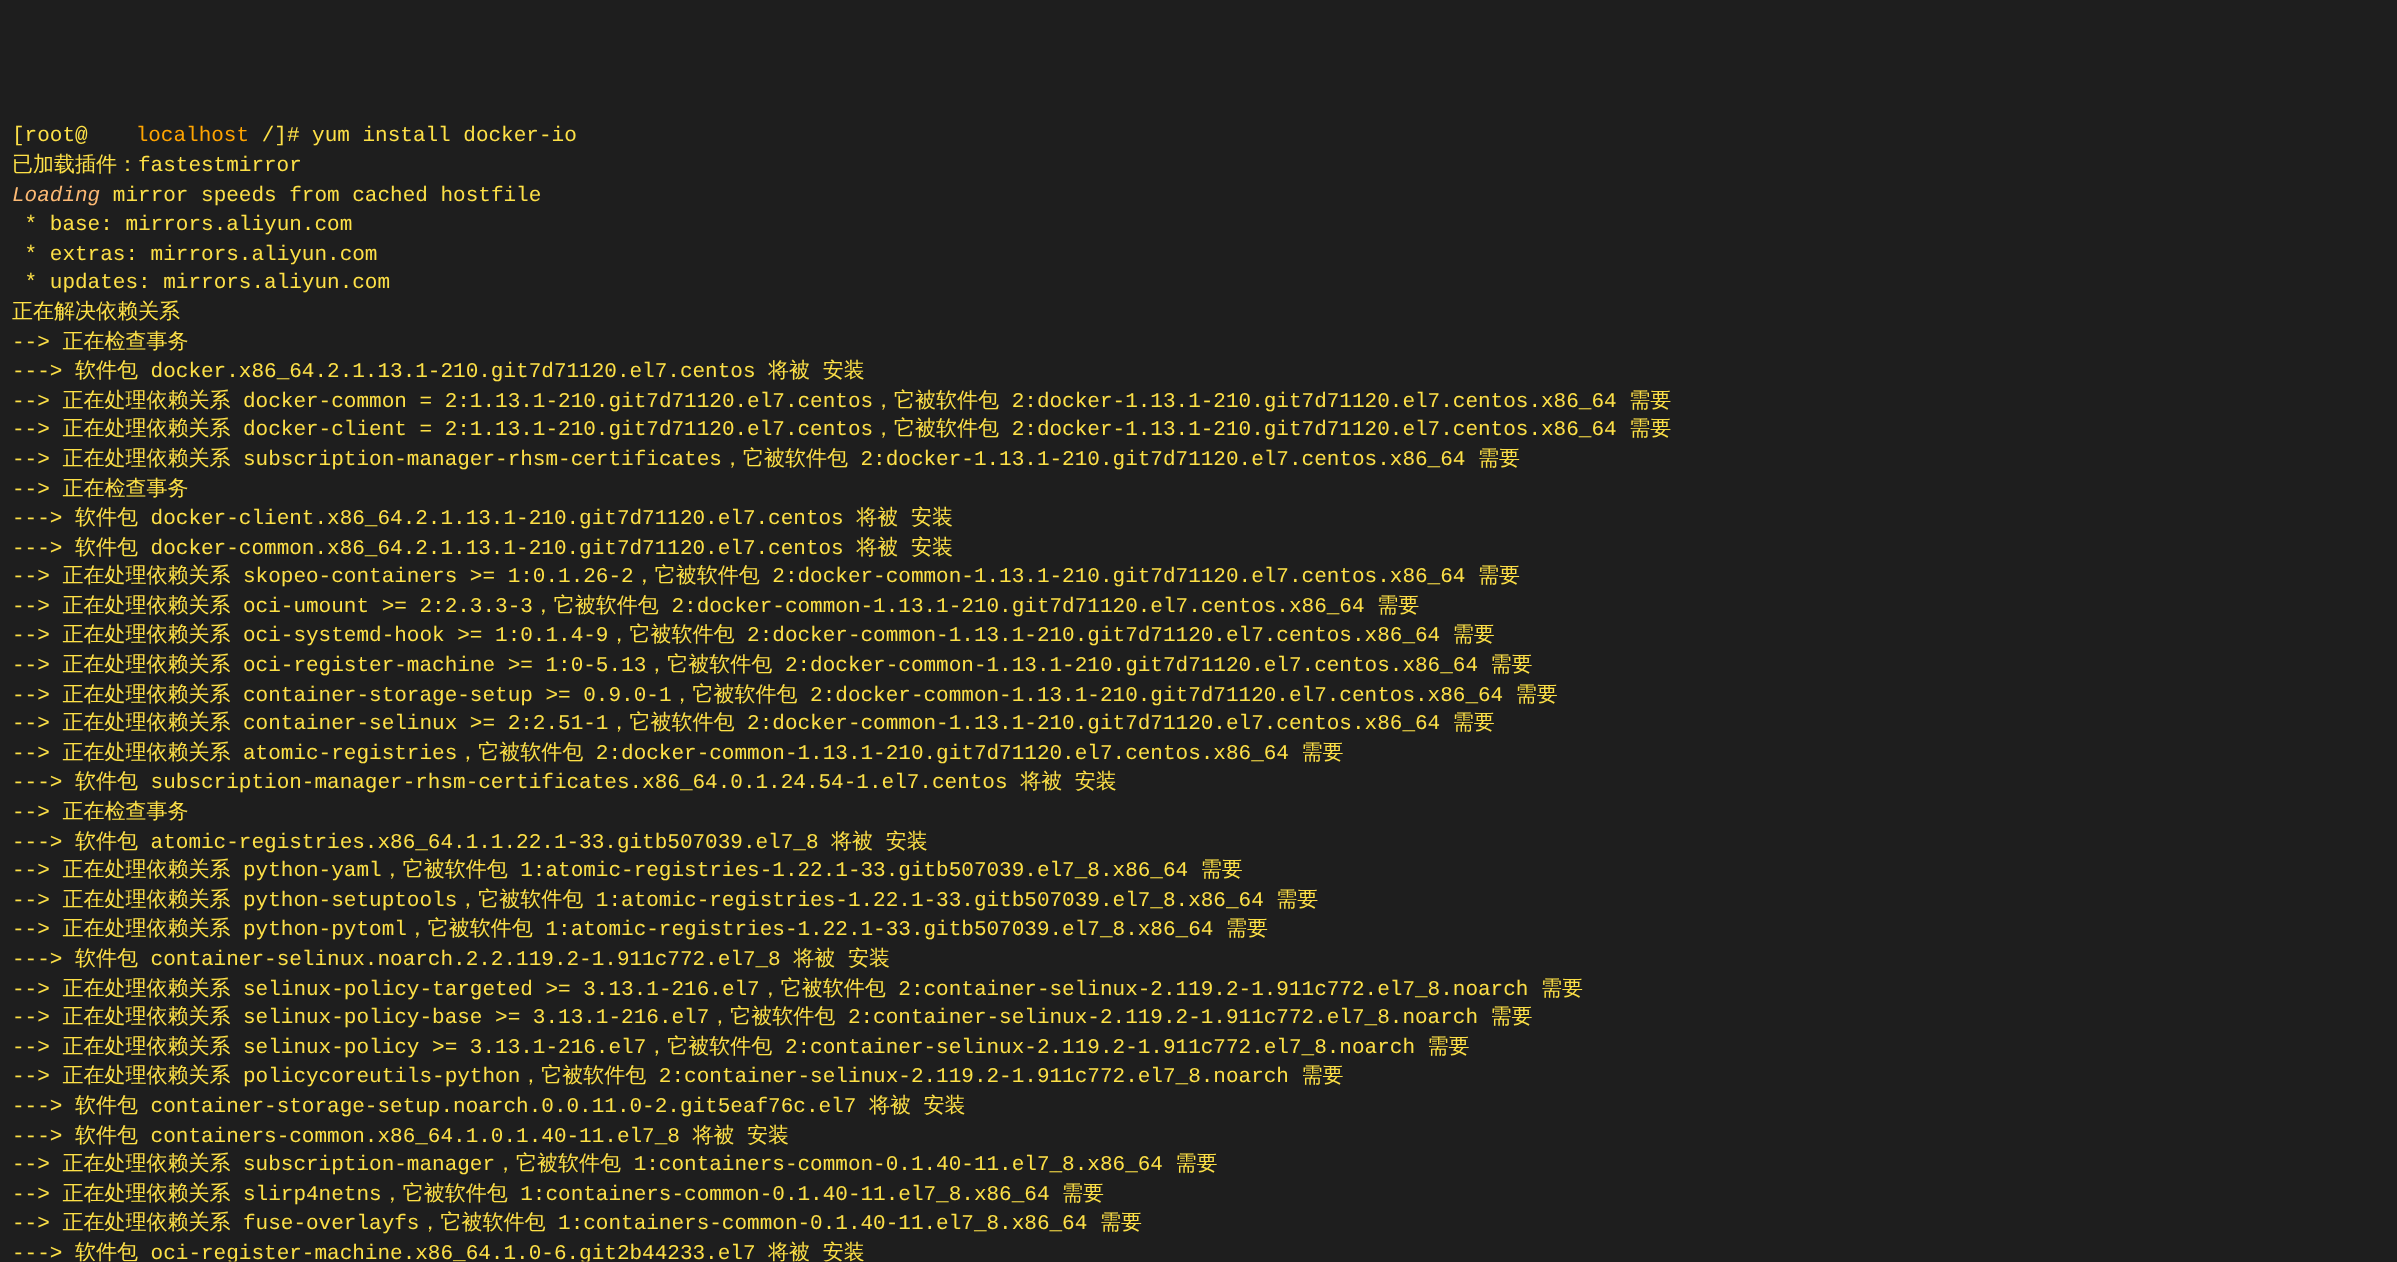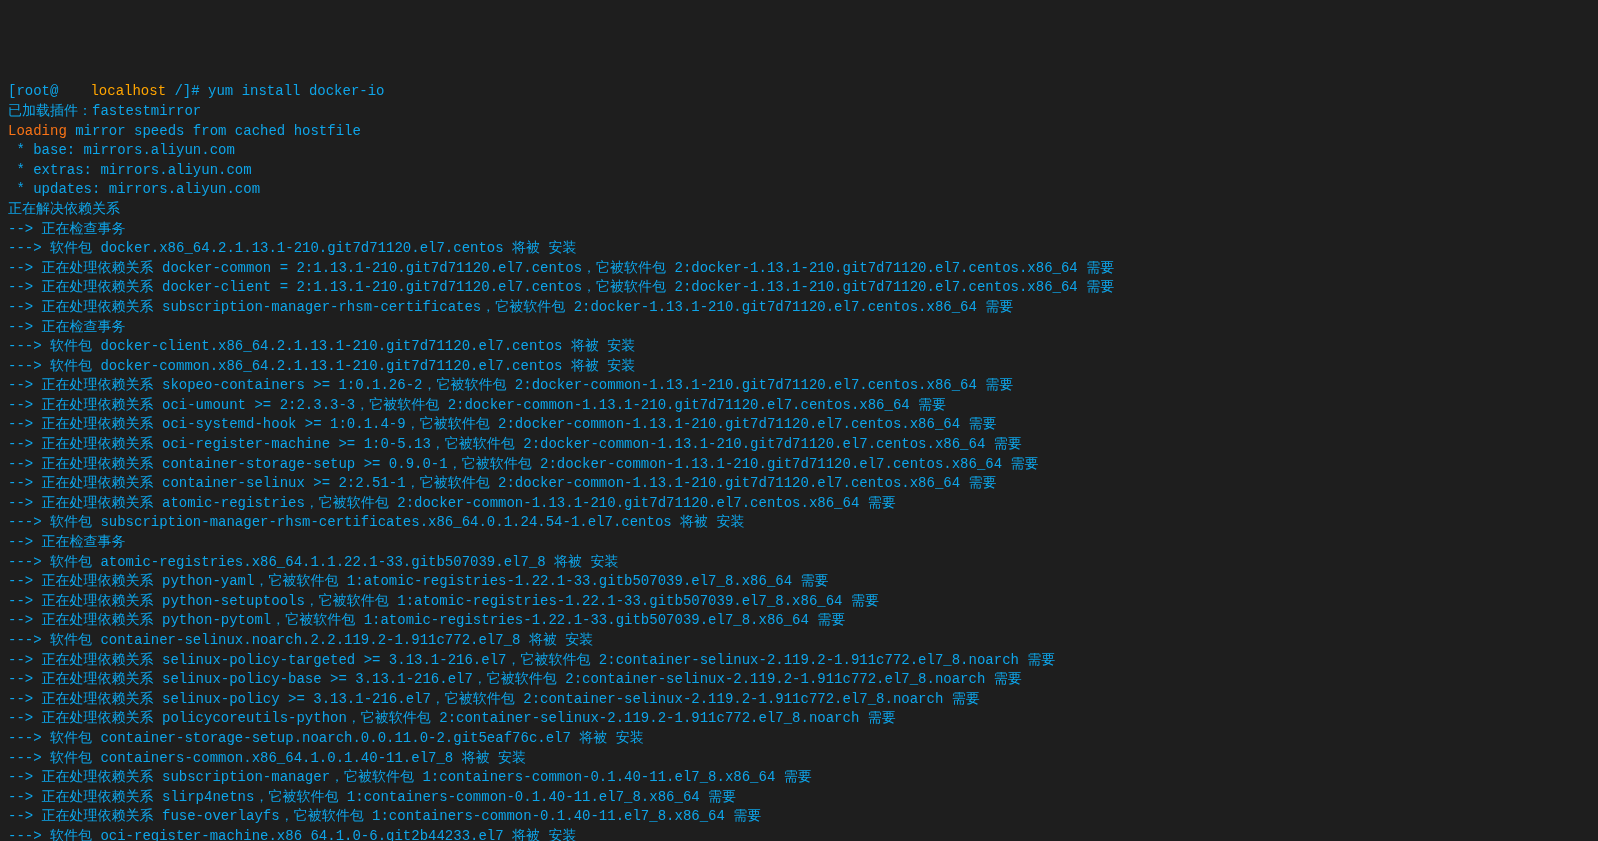--- a/index.html
+++ b/index.html
@@ -20,24 +20,25 @@
       overflow: hidden;
     }
     .terminal-line {
       white-space: pre;
     }
     .yellow {
       color: #ffa500;
       margin-left: 32px;
     }
     .cyan {
-      color: #f97316;
+      color: #fdba74;
+      font-style: italic;
     }
     .white {
-      color: #0ea5e9;
+      color: #fde047;
       font-family: Liberation Mono, monospace;
     }
   </style>
 </head>
 <body>
 
 
 
 <div><div class="terminal-line"><span class="white">[root@</span><span class="yellow">localhost</span><span class="white"> /]# </span><span class="white">yum install docker-io</span></div><div id="lines-container"><div class="terminal-line"><span class="white">已加载插件：fastestmirror</span></div><div class="terminal-line"><span class="cyan">Loading</span><span class="white"> mirror speeds from cached hostfile</span></div><div class="terminal-line"><span class="white"> * base: mirrors.aliyun.com</span></div><div class="terminal-line"><span class="white"> * extras: mirrors.aliyun.com</span></div><div class="terminal-line"><span class="white"> * updates: mirrors.aliyun.com</span></div><div class="terminal-line"><span class="white">正在解决依赖关系</span></div><div class="terminal-line"><span class="white">--&gt; 正在检查事务</span></div><div class="terminal-line"><span class="white">---&gt; 软件包 docker.x86_64.2.1.13.1-210.git7d71120.el7.centos 将被 安装</span></div><div class="terminal-line"><span class="white">--&gt; 正在处理依赖关系 docker-common = 2:1.13.1-210.git7d71120.el7.centos，它被软件包 2:docker-1.13.1-210.git7d71120.el7.centos.x86_64 需要</span></div><div class="terminal-line"><span class="white">--&gt; 正在处理依赖关系 docker-client = 2:1.13.1-210.git7d71120.el7.centos，它被软件包 2:docker-1.13.1-210.git7d71120.el7.centos.x86_64 需要</span></div><div class="terminal-line"><span class="white">--&gt; 正在处理依赖关系 subscription-manager-rhsm-certificates，它被软件包 2:docker-1.13.1-210.git7d71120.el7.centos.x86_64 需要</span></div><div class="terminal-line"><span class="white">--&gt; 正在检查事务</span></div><div class="terminal-line"><span class="white">---&gt; 软件包 docker-client.x86_64.2.1.13.1-210.git7d71120.el7.centos 将被 安装</span></div><div class="terminal-line"><span class="white">---&gt; 软件包 docker-common.x86_64.2.1.13.1-210.git7d71120.el7.centos 将被 安装</span></div><div class="terminal-line"><span class="white">--&gt; 正在处理依赖关系 skopeo-containers &gt;= 1:0.1.26-2，它被软件包 2:docker-common-1.13.1-210.git7d71120.el7.centos.x86_64 需要</span></div><div class="terminal-line"><span class="white">--&gt; 正在处理依赖关系 oci-umount &gt;= 2:2.3.3-3，它被软件包 2:docker-common-1.13.1-210.git7d71120.el7.centos.x86_64 需要</span></div><div class="terminal-line"><span class="white">--&gt; 正在处理依赖关系 oci-systemd-hook &gt;= 1:0.1.4-9，它被软件包 2:docker-common-1.13.1-210.git7d71120.el7.centos.x86_64 需要</span></div><div class="terminal-line"><span class="white">--&gt; 正在处理依赖关系 oci-register-machine &gt;= 1:0-5.13，它被软件包 2:docker-common-1.13.1-210.git7d71120.el7.centos.x86_64 需要</span></div><div class="terminal-line"><span class="white">--&gt; 正在处理依赖关系 container-storage-setup &gt;= 0.9.0-1，它被软件包 2:docker-common-1.13.1-210.git7d71120.el7.centos.x86_64 需要</span></div><div class="terminal-line"><span class="white">--&gt; 正在处理依赖关系 container-selinux &gt;= 2:2.51-1，它被软件包 2:docker-common-1.13.1-210.git7d71120.el7.centos.x86_64 需要</span></div><div class="terminal-line"><span class="white">--&gt; 正在处理依赖关系 atomic-registries，它被软件包 2:docker-common-1.13.1-210.git7d71120.el7.centos.x86_64 需要</span></div><div class="terminal-line"><span class="white">---&gt; 软件包 subscription-manager-rhsm-certificates.x86_64.0.1.24.54-1.el7.centos 将被 安装</span></div><div class="terminal-line"><span class="white">--&gt; 正在检查事务</span></div><div class="terminal-line"><span class="white">---&gt; 软件包 atomic-registries.x86_64.1.1.22.1-33.gitb507039.el7_8 将被 安装</span></div><div class="terminal-line"><span class="white">--&gt; 正在处理依赖关系 python-yaml，它被软件包 1:atomic-registries-1.22.1-33.gitb507039.el7_8.x86_64 需要</span></div><div class="terminal-line"><span class="white">--&gt; 正在处理依赖关系 python-setuptools，它被软件包 1:atomic-registries-1.22.1-33.gitb507039.el7_8.x86_64 需要</span></div><div class="terminal-line"><span class="white">--&gt; 正在处理依赖关系 python-pytoml，它被软件包 1:atomic-registries-1.22.1-33.gitb507039.el7_8.x86_64 需要</span></div><div class="terminal-line"><span class="white">---&gt; 软件包 container-selinux.noarch.2.2.119.2-1.911c772.el7_8 将被 安装</span></div><div class="terminal-line"><span class="white">--&gt; 正在处理依赖关系 selinux-policy-targeted &gt;= 3.13.1-216.el7，它被软件包 2:container-selinux-2.119.2-1.911c772.el7_8.noarch 需要</span></div><div class="terminal-line"><span class="white">--&gt; 正在处理依赖关系 selinux-policy-base &gt;= 3.13.1-216.el7，它被软件包 2:container-selinux-2.119.2-1.911c772.el7_8.noarch 需要</span></div><div class="terminal-line"><span class="white">--&gt; 正在处理依赖关系 selinux-policy &gt;= 3.13.1-216.el7，它被软件包 2:container-selinux-2.119.2-1.911c772.el7_8.noarch 需要</span></div><div class="terminal-line"><span class="white">--&gt; 正在处理依赖关系 policycoreutils-python，它被软件包 2:container-selinux-2.119.2-1.911c772.el7_8.noarch 需要</span></div><div class="terminal-line"><span class="white">---&gt; 软件包 container-storage-setup.noarch.0.0.11.0-2.git5eaf76c.el7 将被 安装</span></div><div class="terminal-line"><span class="white">---&gt; 软件包 containers-common.x86_64.1.0.1.40-11.el7_8 将被 安装</span></div><div class="terminal-line"><span class="white">--&gt; 正在处理依赖关系 subscription-manager，它被软件包 1:containers-common-0.1.40-11.el7_8.x86_64 需要</span></div><div class="terminal-line"><span class="white">--&gt; 正在处理依赖关系 slirp4netns，它被软件包 1:containers-common-0.1.40-11.el7_8.x86_64 需要</span></div><div class="terminal-line"><span class="white">--&gt; 正在处理依赖关系 fuse-overlayfs，它被软件包 1:containers-common-0.1.40-11.el7_8.x86_64 需要</span></div><div class="terminal-line"><span class="white">---&gt; 软件包 oci-register-machine.x86_64.1.0-6.git2b44233.el7 将被 安装</span></div></div></div>
 

